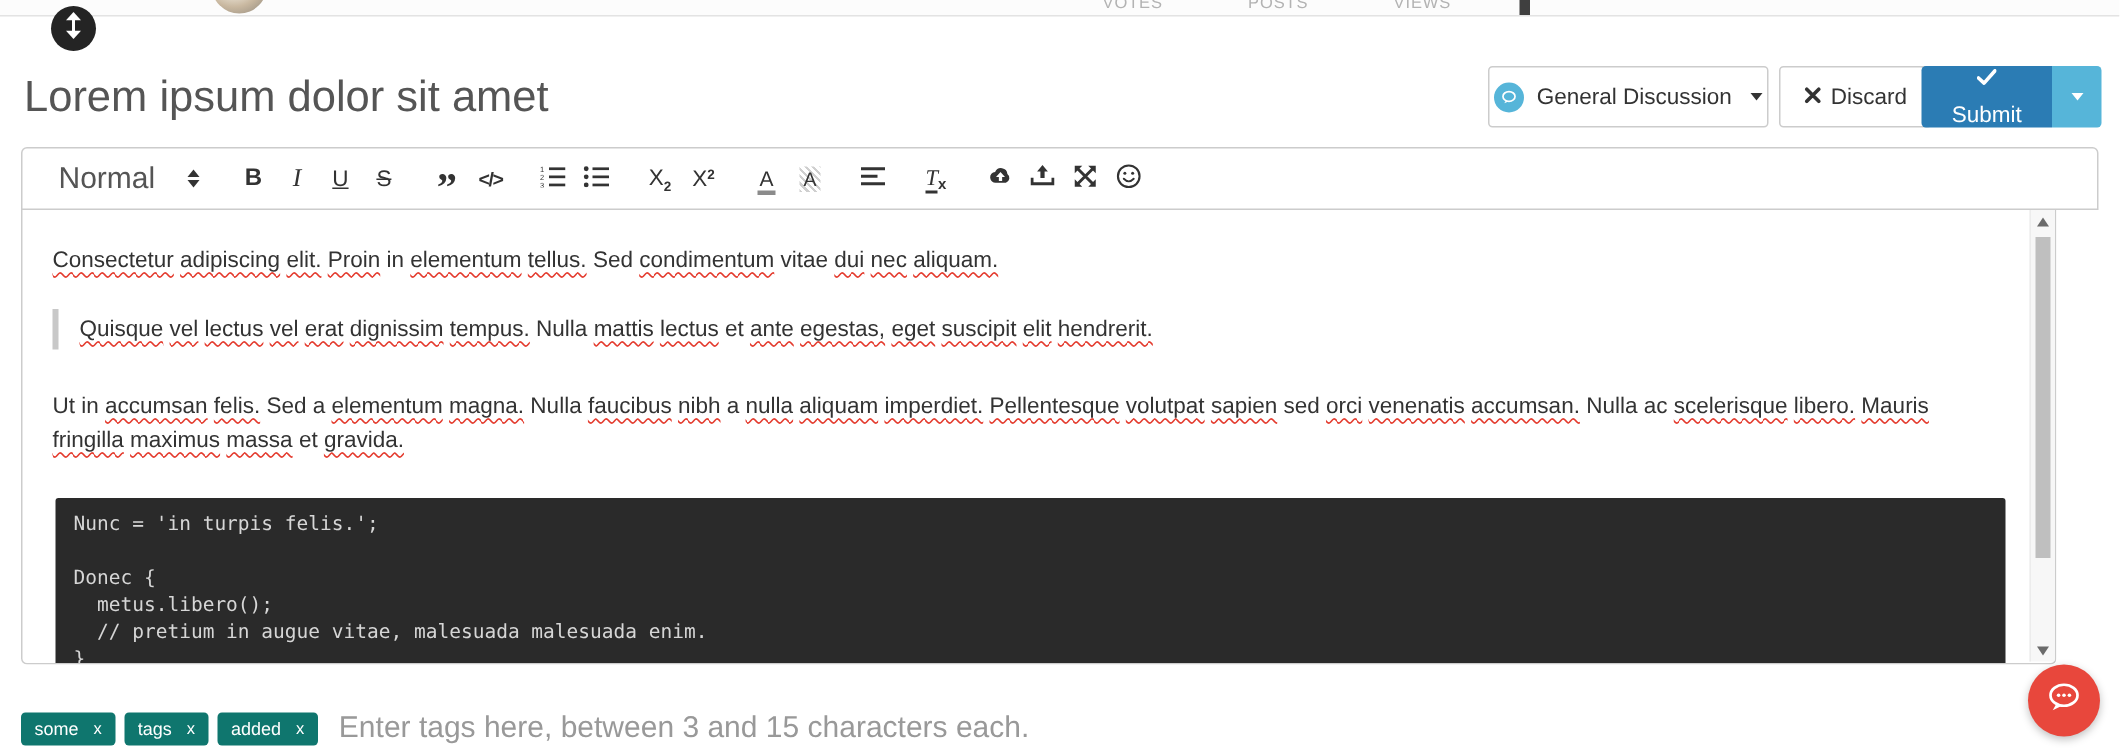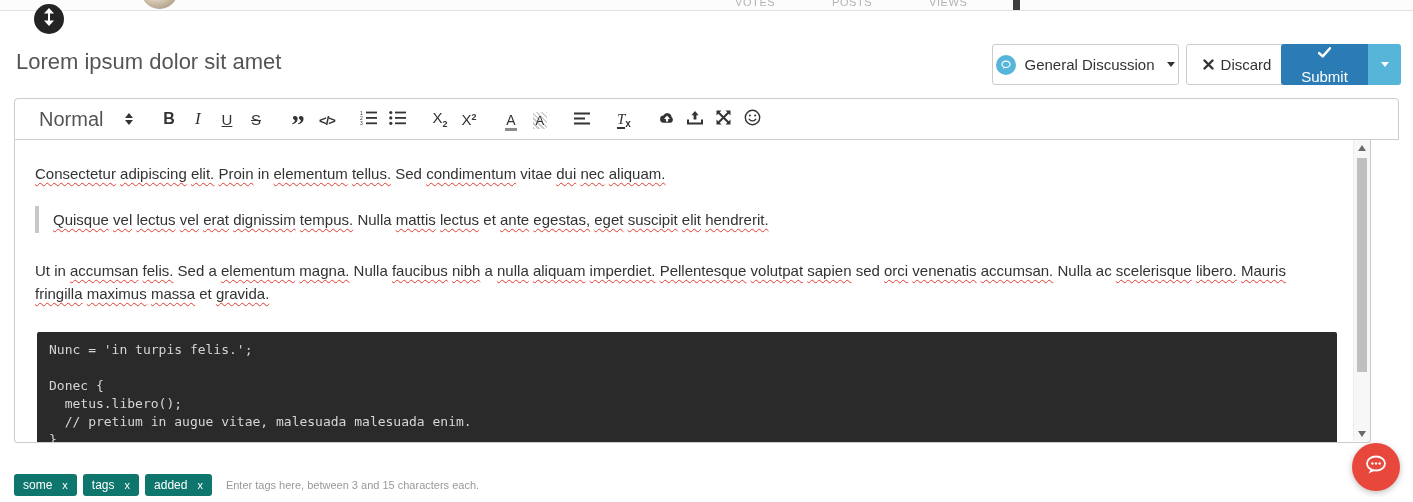--- a/index.html
+++ b/index.html
@@ -11,21 +11,21 @@
   .topstrip{position:absolute;left:0;top:0;width:1413px;height:10px;background:#fcfcfc;
     border-bottom:1px solid #e3e3e3;overflow:hidden;}
   .avatar-sliver{position:absolute;left:141px;top:-28px;width:37px;height:37px;border-radius:50%;
     background:radial-gradient(circle at 40% 35%, #e8e0d2 0 35%, #c9b8a0 60%, #8a8378 100%);}
   .stat-label{position:absolute;top:-4px;font-size:11px;color:#b3b3b3;letter-spacing:.6px;}
   .page-divider-bar{position:absolute;left:1013px;top:0;width:7px;height:10px;background:#3f3f3f;}
   
   .drag-handle{position:absolute;left:34px;top:4px;width:30px;height:30px;border-radius:50%;
     background:#242424;display:flex;align-items:center;justify-content:center;cursor:ns-resize;}
   
-  .composer-title{position:absolute;left:16px;top:49px;font-size:22px;color:#555;font-weight:400;}
+  .composer-title{position:absolute;left:16px;top:49px;font-size:29px;color:#555;font-weight:400;}
   .btn{position:absolute;top:44px;height:41px;box-sizing:border-box;display:flex;align-items:center;
     justify-content:center;font-size:15px;cursor:pointer;}
   .btn-outline{background:#fff;border:1px solid #ccc;border-radius:3px;color:#333;}
   .btn-category{left:992px;width:187px;gap:8px;}
   .cat-circle{width:20px;height:20px;border-radius:50%;background:#56b5d9;display:flex;
     align-items:center;justify-content:center;}
   .caret{width:0;height:0;border-left:4px solid transparent;border-right:4px solid transparent;
     border-top:5px solid #333;display:inline-block;margin-left:4px;}
   .btn-discard{left:1186px;width:102px;gap:7px;}
   .btn-submit{left:1281px;width:87px;background:#2b7cb4;color:#fff;border-radius:3px 0 0 3px;gap:7px;flex-direction:column;}
@@ -79,21 +79,21 @@
     justify-content:center;cursor:pointer;}
   .sb-btn i{width:0;height:0;border-left:4px solid transparent;border-right:4px solid transparent;display:block;}
   .sb-up{top:0;} .sb-up i{border-bottom:6px solid #6b6b6b;}
   .sb-down{bottom:0;} .sb-down i{border-top:6px solid #6b6b6b;}
   .sb-thumb{position:absolute;left:3px;top:18px;width:10px;height:214px;background:#bfbfbf;cursor:grab;}
   
   .tags-row{position:absolute;left:14px;top:474px;display:flex;align-items:center;}
   .chip{background:#0f766e;color:#fff;border-radius:3px;font-size:12px;font-weight:normal;
     padding:4px 9px;display:flex;align-items:center;gap:10px;margin-right:6px;cursor:default;}
   .chip .rm{cursor:pointer;font-size:11px;}
-  .tags-input{font-size:11px;color:#999;margin-left:8px;cursor:text;}
+  .tags-input{font-size:20px;color:#999;margin-left:8px;cursor:text;}
   
   .fab{position:absolute;left:1352px;top:443px;width:48px;height:48px;border-radius:50%;
     background:#e8473c;box-shadow:0 2px 6px rgba(0,0,0,.25);display:flex;align-items:center;
     justify-content:center;cursor:pointer;z-index:5;}
 </style>
 </head>
 <body>
 
 <div class="topstrip">
   <div class="avatar-sliver"></div>

